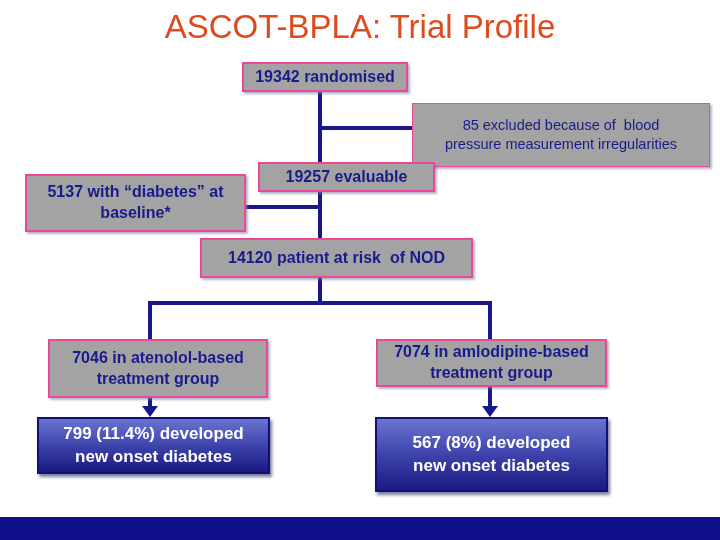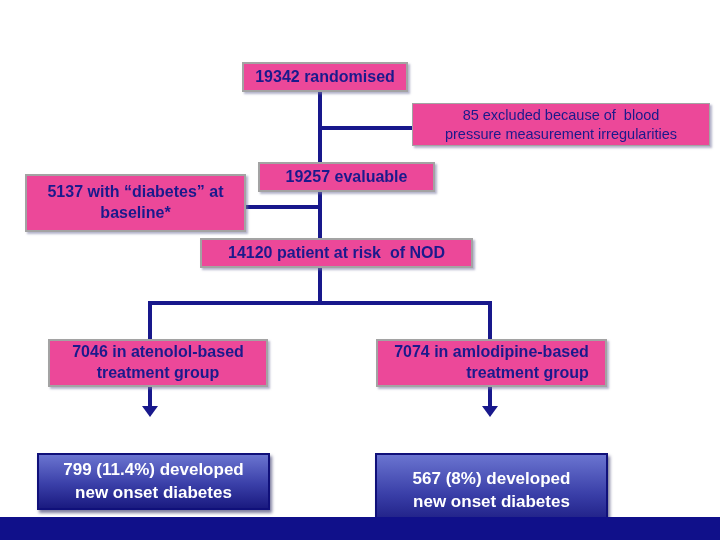--- a/index.html
+++ b/index.html
@@ -22,22 +22,22 @@
     width: 720px;
     text-align: center;
     font-size: 33px;
     font-weight: 400;
     color: #DC4A1E;
     letter-spacing: 0px;
   }
   .fbox {
     position: absolute;
     box-sizing: border-box;
-    background: #ec4899;
-    border: 2px solid #a3a3a3;
+    background: #a3a3a3;
+    border: 2px solid #ec4899;
     color: #1A1A8C;
     font-weight: 700;
     font-size: 16px;
     line-height: 1.3;
     text-align: center;
     display: flex;
     align-items: center;
     justify-content: center;
     white-space: pre-wrap;
     box-shadow: 2px 2px 2px rgba(120,120,160,0.55);
@@ -46,21 +46,20 @@
     font-weight: 400;
     font-size: 14.5px;
     border-width: 1px;
   }
   .fbox.outcome {
     background: linear-gradient(to bottom, #6A74D0 0%, #3A3FA8 55%, #1A1A80 100%);
     border: 2px solid #10107A;
     color: #ffffff;
     font-size: 17px;
     box-shadow: 2px 3px 3px rgba(20,20,80,0.55);
-    margin-top: 36px;
   }
   .conn {
     position: absolute;
     background: #18188C;
   }
   .arrowhead {
     position: absolute;
     width: 0;
     height: 0;
     border-left: 8px solid transparent;
@@ -90,51 +89,52 @@
   }
   .logo .heart {
     margin: 4px -2px 0 -1px;
   }
 </style>
 </head>
 <body>
 
 <div class="slide">
 
+  <div class="slide-title">ASCOT-BPLA: Trial Profile</div>
 
   <div class="conn" style="left:318px; top:92px;  width:4px;  height:72px;"></div>
   <div class="conn" style="left:320px; top:126px; width:92px; height:4px;"></div>
   <div class="conn" style="left:318px; top:191px; width:4px;  height:47px;"></div>
   <div class="conn" style="left:230px; top:205px; width:90px; height:4px;"></div>
   <div class="conn" style="left:318px; top:268px; width:4px;  height:37px;"></div>
   <div class="conn" style="left:148px; top:301px; width:344px; height:4px;"></div>
   <div class="conn" style="left:148px; top:301px; width:4px;  height:38px;"></div>
   <div class="conn" style="left:488px; top:301px; width:4px;  height:38px;"></div>
 
   <div class="conn" style="left:148px; top:387px; width:4px; height:20px;"></div>
   <div class="arrowhead" style="left:142px; top:406px;"></div>
   <div class="conn" style="left:488px; top:387px; width:4px; height:20px;"></div>
   <div class="arrowhead" style="left:482px; top:406px;"></div>
 
   <div class="fbox" style="left:242px; top:62px;  width:166px; height:30px;">19342 randomised</div>
 
-  <div class="fbox plain" style="left:412px; top:103px; width:298px; height:43px;">85 excluded because of  blood
+  <div class="fbox plain" style="left:412px; top:103px; width:298px; height:64px;">85 excluded because of  blood
 pressure measurement irregularities</div>
 
   <div class="fbox" style="left:258px; top:162px; width:177px; height:30px;">19257 evaluable</div>
 
   <div class="fbox" style="left:25px;  top:174px; width:221px; height:58px;">5137 with “diabetes” at
 baseline*</div>
 
-  <div class="fbox" style="left:200px; top:238px; width:273px; height:30px;">14120 patient at risk  of NOD</div>
+  <div class="fbox" style="left:200px; top:238px; width:273px; height:40px;">14120 patient at risk  of NOD</div>
 
-  <div class="fbox" style="left:48px;  top:339px; width:220px; height:48px;">7046 in atenolol-based
+  <div class="fbox" style="left:48px;  top:339px; width:220px; height:59px;">7046 in atenolol-based
 treatment group</div>
 
-  <div class="fbox" style="left:376px; top:339px; width:231px; height:48px;text-align:right;">7074 in amlodipine-based
+  <div class="fbox" style="left:376px; top:339px; width:231px; height:48px;">7074 in amlodipine-based
 treatment group</div>
 
   <div class="fbox outcome" style="left:37px;  top:417px; width:233px; height:57px;">799 (11.4%) developed
 new onset diabetes</div>
 
   <div class="fbox outcome" style="left:375px; top:417px; width:233px; height:75px;">567 (8%) developed
 new onset diabetes</div>
 
   <div class="bottom-bar"></div>
 

